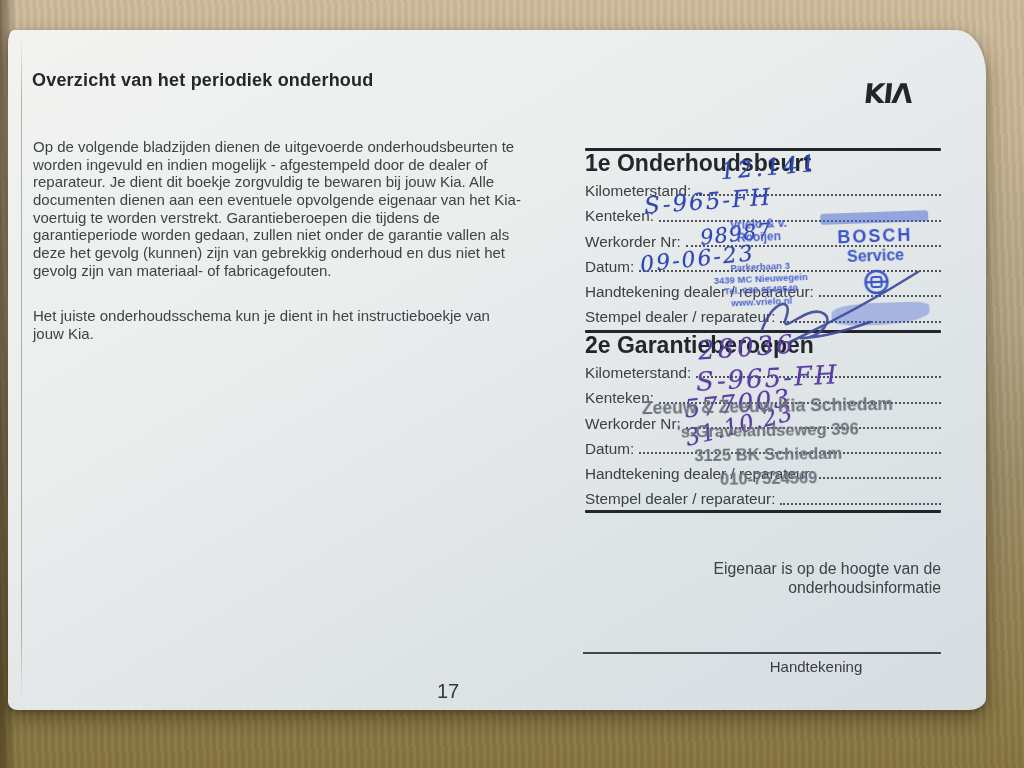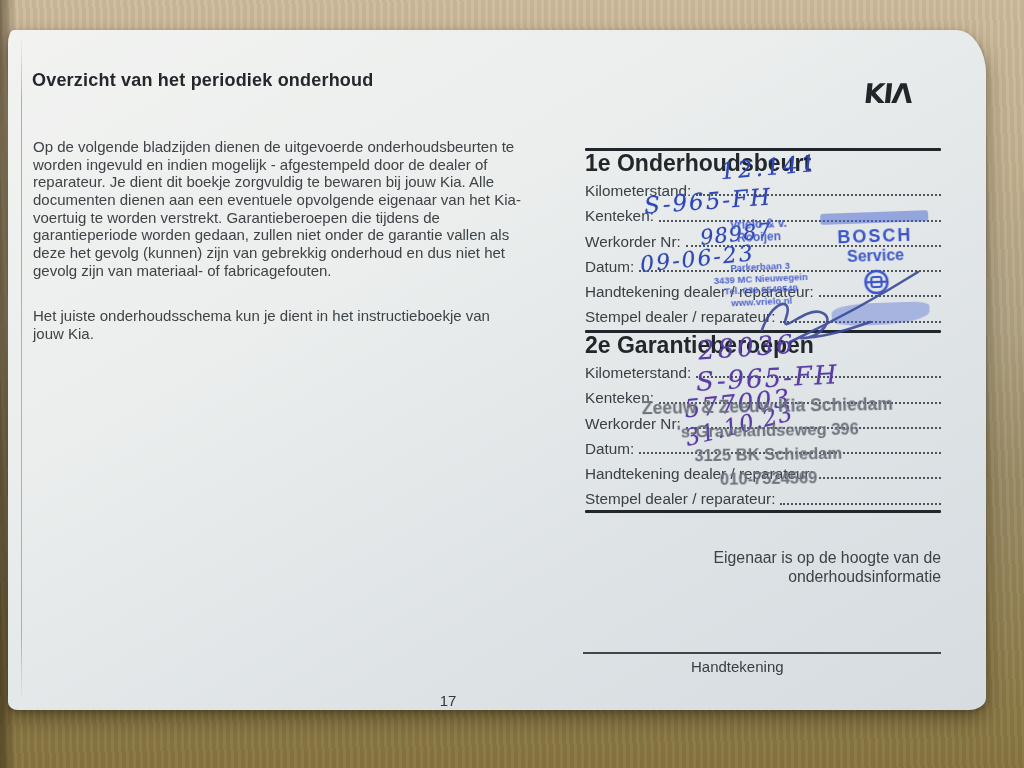--- a/index.html
+++ b/index.html
@@ -59,24 +59,24 @@
   .bosch-sub{font-size:16px;font-weight:700;}
   .bosch-blob{height:22px;background:rgba(70,100,210,.38);border-radius:40% 20% 55% 30%;margin:2px 10px 0 16px;}
   .sig1{position:absolute;left:740px;top:238px;}
 
   .stamp-zeeuw{position:absolute;left:592px;top:364px;width:336px;text-align:center;color:#6c737c;font-weight:700;transform:rotate(-1deg);filter:blur(.3px);}
   .zw1{font-size:17.5px;line-height:24px;}
   .zw2{font-size:16.5px;line-height:24px;}
   .zw3{font-size:16.5px;line-height:25px;}
   .zw4{font-size:16.5px;line-height:23px;}
 
-  .owner-note{position:absolute;left:683px;top:518px;width:250px;text-align:right;font-size:15.8px;line-height:19px;color:#3c4246;}
+  .owner-note{position:absolute;left:683px;top:529px;width:250px;text-align:right;font-size:15.8px;line-height:19px;color:#3c4246;}
   .sig-rule{position:absolute;left:575px;top:622px;width:358px;height:2px;background:#41464b;}
-  .sig-label{position:absolute;left:683px;top:628px;width:250px;text-align:left;font-size:15px;color:#383d42;}
-  .page-num{position:absolute;left:380px;top:650px;width:120px;text-align:center;font-size:15px;color:#33383d;margin-top:12px;}
+  .sig-label{position:absolute;left:683px;top:628px;width:250px;text-align:center;font-size:15px;color:#383d42;}
+  .page-num{position:absolute;left:380px;top:650px;width:120px;text-align:center;font-size:20px;color:#33383d;}
 </style>
 </head>
 <body>
 
 <div class="scene">
   <div class="paper">
     <div class="crease"></div>
 
     <h1 class="title">Overzicht van het periodiek onderhoud</h1>
     <div class="kia-logo">KIΛ</div>

